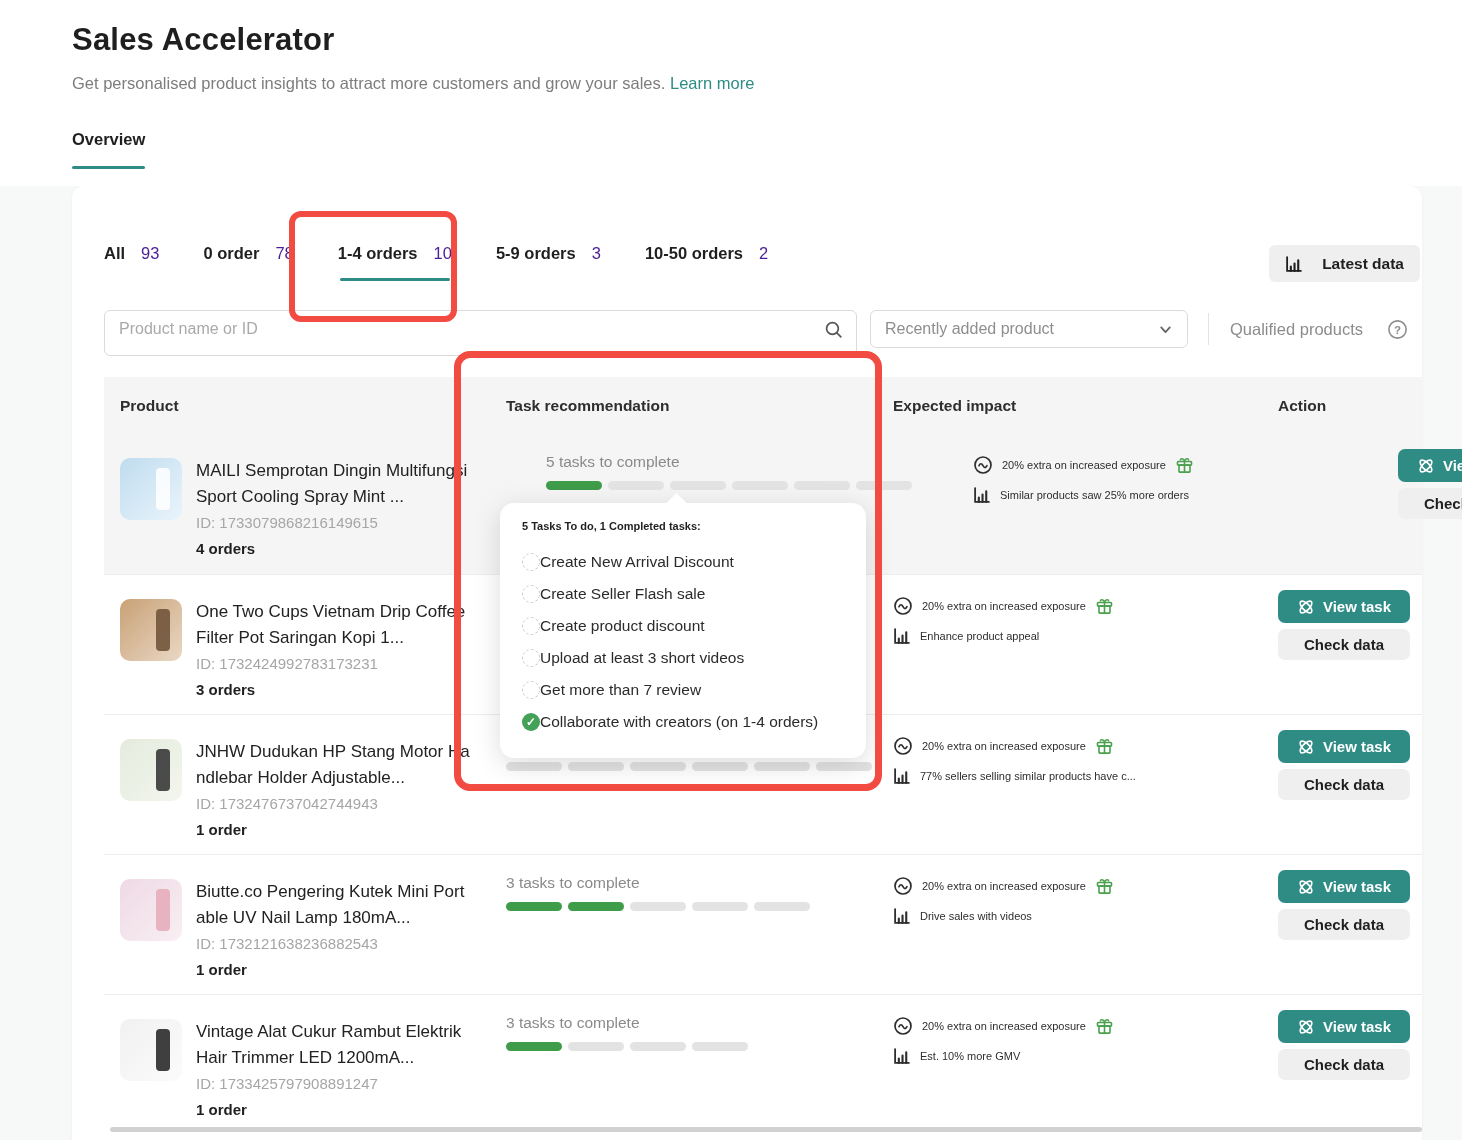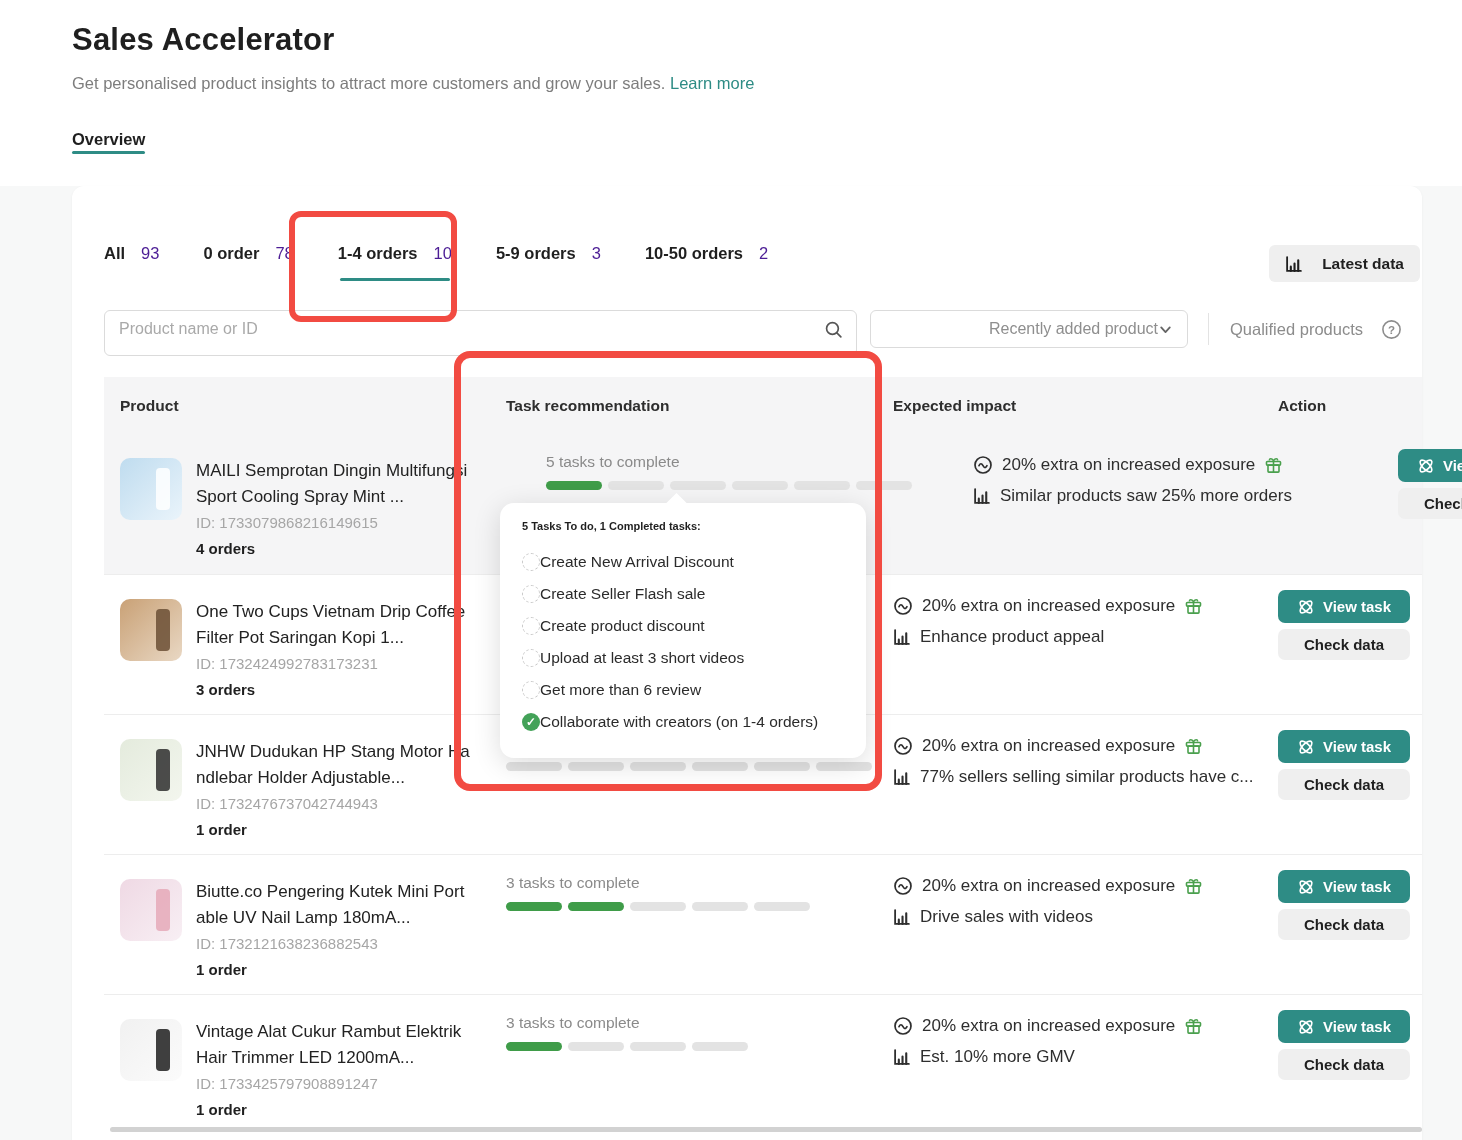--- a/index.html
+++ b/index.html
@@ -10,41 +10,41 @@
   html,body{width:1462px; height:1140px;}
   body{
     position:relative; overflow:hidden; background:#F7F8F8;
     font-family:"Liberation Sans", sans-serif; color:var(--ink);
   }
   
   .top{position:absolute; left:0; top:0; width:1462px; height:186px; background:#fff;}
   .page-title{position:absolute; left:72px; top:22px; font-size:31px; font-weight:800; letter-spacing:.2px;}
   .subtitle{position:absolute; left:72px; top:74px; font-size:16.5px; color:var(--muted);}
   .subtitle a{color:var(--teal); text-decoration:none; cursor:pointer;}
-  .nav-tab{position:absolute; left:72px; top:130px; font-size:16.5px; font-weight:700; padding-bottom:5px; cursor:pointer;}
+  .nav-tab{position:absolute; left:72px; top:130px; font-size:16.5px; font-weight:700; padding-bottom:20px; cursor:pointer;}
   .nav-tab::after{content:""; position:absolute; left:0; right:0; bottom:0; height:3.5px; border-radius:2px; background:var(--teal);}
   
   .card{position:absolute; left:72px; top:186px; width:1350px; height:954px; background:#fff;
         border-radius:12px 12px 0 0; box-shadow:0 1px 3px rgba(0,0,0,.05);}
   
   .ftabs{position:absolute; left:32px; top:58px; display:flex; gap:44px;}
   .ftab{position:relative; font-size:16.5px; font-weight:700; padding-bottom:18px; cursor:pointer; white-space:nowrap;}
   .ftab .cnt{font-weight:400; color:#4c1d95; margin-left:16px;}
   .ftab.active::after{content:""; position:absolute; left:2px; right:2px; bottom:0; height:3.5px; border-radius:2px; background:var(--teal);}
   .latest{position:absolute; right:2px; top:59px; height:37px; padding:0 16px; display:flex; align-items:center; gap:19px;
           background:#EFEFEF; border:none; border-radius:6px; font-family:inherit; font-size:15.5px; font-weight:700; color:var(--ink); cursor:pointer;}
   
   .searchbox{position:absolute; left:32px; top:124px; width:753px; height:46px; border:1px solid #DBDBDB; border-radius:6px; background:#fff;}
   .searchbox input{position:absolute; left:14px; top:0; width:690px; height:36px; border:none; outline:none; font-family:inherit; font-size:16px; color:#333;}
   .searchbox input::placeholder{color:#A9A9A9;}
   .searchbox .mag{position:absolute; right:12px; top:8px;}
   .dropdown{position:absolute; left:798px; top:124px; width:318px; height:38px; border:1px solid #DBDBDB; border-radius:6px;
-            display:flex; align-items:center; justify-content:flex-end; padding:0 14px; cursor:pointer; background:#fff;}
+            display:flex; align-items:center; justify-content:space-between; padding:0 14px; cursor:pointer; background:#fff;}
   .dropdown .val{font-size:16px; color:#8E8E8E;}
-  .qualified{position:absolute; left:1136px; top:127px; height:32px; display:flex; align-items:center; gap:18px;
+  .qualified{position:absolute; left:1136px; top:127px; height:32px; display:flex; align-items:center; gap:24px;
              border-left:1px solid #E3E3E3; padding-left:21px; color:#8C8C8C; font-size:16.5px; cursor:pointer;}
   
   .table{position:absolute; left:32px; top:191px; width:1318px;}
   .thead{display:grid; grid-template-columns:402px 387px 385px 1fr; height:57px; align-items:center;
          background:#F5F5F6; font-size:15.5px; font-weight:700; color:#2E2E2E;}
   .thead .h1{padding-left:16px;}
   .trow{position:relative; display:grid; grid-template-columns:402px 387px 385px 1fr; height:140px; border-top:1px solid #EDEDED; background:#fff;}
   .trow:first-child{border-top:none;}
   .trow.hl{background:#F5F5F6;gap:40px;}
   .c-product{display:flex; padding:24px 0 0 16px;}
@@ -52,21 +52,21 @@
   .thumb-accent{position:absolute; left:36px; top:10px; width:14px; height:42px; border-radius:4px; opacity:.85;}
   .pinfo{width:276px;}
   .pname{font-size:17px; line-height:26px; max-height:52px; overflow:hidden; word-break:break-all; color:#222; cursor:pointer;}
   .pid{margin-top:4px; font-size:15px; color:var(--faint);}
   .porders{margin-top:9px; font-size:15px; font-weight:700;}
   .c-task{padding-top:19px;}
   .task-text{font-size:15.5px; color:#8A8A8A; height:19px;}
   .pbar{margin-top:9px; display:flex; gap:6px;}
   .seg{width:56px; height:9px; border-radius:5px; background:#E3E3E3;}
   .seg.done{background:var(--green);}
-  .c-impact{padding-top:21px; font-size:17px; color:#2E2E2E;}
+  .c-impact{padding-top:21px; font-size:11px; color:#2E2E2E;}
   .impact-line{display:flex; align-items:center; gap:9px;}
   .impact-line + .impact-line{margin-top:11px;}
   .c-action{padding-top:15px;}
   .btn-view{display:flex; align-items:center; justify-content:center; gap:8px; width:132px; height:33px;
             background:var(--teal); color:#fff; border:none; border-radius:7px; font-family:inherit; font-size:15px; font-weight:700; cursor:pointer;}
   .btn-check{display:block; width:132px; height:31px; margin-top:6px; background:#EFEFEF; color:var(--ink);
              border:none; border-radius:7px; font-family:inherit; font-size:15px; font-weight:700; cursor:pointer;}
   
   .hscroll{position:absolute; left:38px; bottom:8px; width:1312px; height:5px; border-radius:3px; background:#D2D2D2; cursor:grab;}
   
@@ -427,21 +427,21 @@
       <li class="tt-item">
         <span class="circle"></span>
         <span>Create product discount</span>
       </li>
       <li class="tt-item">
         <span class="circle"></span>
         <span>Upload at least 3 short videos</span>
       </li>
       <li class="tt-item">
         <span class="circle"></span>
-        <span>Get more than 6 review</span>
+        <span>Get more than 7 review</span>
       </li>
       <li class="tt-item">
         <span class="circle done"></span>
         <span>Collaborate with creators (on 1-4 orders)</span>
       </li>
     </ul>
 </div>
 
 <div class="annot a1"></div>
 <div class="annot a2"></div>

